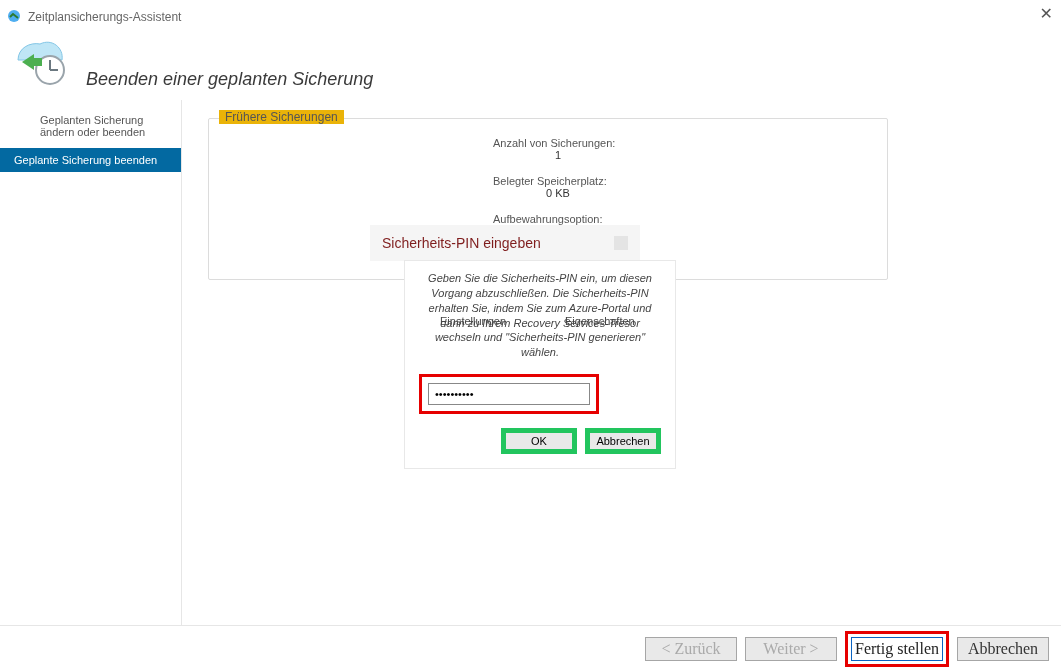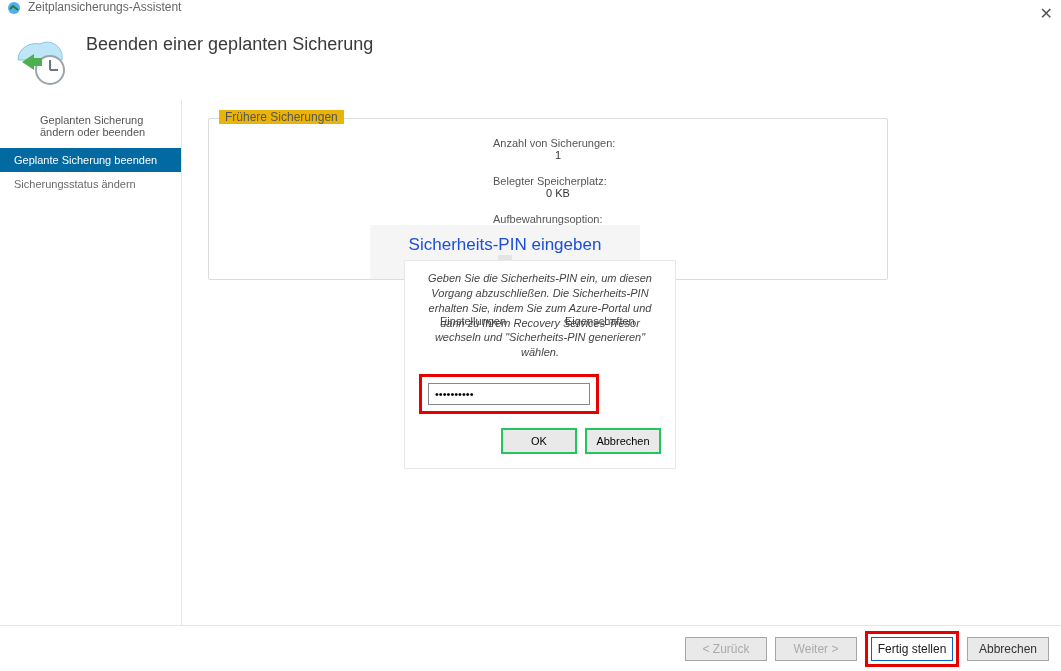--- a/index.html
+++ b/index.html
@@ -1,25 +1,25 @@
 <!DOCTYPE html>
 <html><head>
 <meta charset="utf-8">
 <style>
   * { box-sizing: border-box; margin: 0; padding: 0; font-family: "Segoe UI", Tahoma, sans-serif; }
   body { width: 1061px; height: 671px; background: #fff; position: relative; overflow: hidden; }
 
   
-  .titlebar { height: 24px; display: flex; align-items: flex-start; padding: 0 6px; color: #666; font-size: 12px; }
+  .titlebar { height: 24px; display: flex; align-items: flex-end; padding: 0 6px; color: #666; font-size: 12px; }
   .titlebar .app-icon { width: 16px; height: 16px; margin-right: 6px; position: relative; }
   .titlebar .app-icon svg { width: 16px; height: 16px; }
   .titlebar .close { position: absolute; right: 8px; top: 4px; font-size: 16px; color: #555; cursor: default; }
 
   
-  .header { padding: 10px 20px 18px 12px; display: flex; align-items: flex-start; }
+  .header { padding: 10px 20px 18px 12px; display: flex; align-items: flex-end; font-style: italic; }
   .header .big-icon { width: 56px; height: 56px; margin-right: 18px; position: relative; }
   .header h1 { font-size: 18px; font-weight: 400; color: #3a3a3a; }
 
   
   .content { display: flex; position: absolute; top: 100px; left: 0; right: 0; bottom: 46px; }
 
   
   .sidebar { width: 182px; border-right: 1px solid #e6e6e6; padding-top: 8px; }
   .sidebar .section-title { font-size: 11px; color: #555; padding: 6px 12px 10px; margin-left: 28px; }
   .sidebar .nav-item { font-size: 11px; padding: 6px 14px; color: #6a6a6a; cursor: default; }
@@ -31,34 +31,34 @@
 
   
   .groupbox { border: 1px solid #dcdcdc; border-radius: 2px; padding: 18px 18px 28px 38px; position: relative; max-width: 680px; }
   .groupbox .legend { position: absolute; top: -9px; left: 10px; background: #eab308; padding: 0 6px; font-size: 12px; color: #555; }
   .kv { display: flex; align-items: center; margin-bottom: 14px; font-size: 11px; color: #555; flex-direction: column; }
   .kv .k { width: 130px; }
   .kv .v { color: #333; }
 
   
   .pin-embed { position: absolute; left: 370px; top: 225px; width: 280px; }
-  .pin-embed .pin-title { background: #f5f5f5; color: #1d4ed8; font-size: 17px; padding: 10px 12px; width: 270px; display: flex; align-items: center; justify-content: space-between; flex-direction: column; }
+  .pin-embed .pin-title { background: #f5f5f5; color: #7f1d1d; font-size: 14px; padding: 10px 12px; width: 270px; display: flex; align-items: center; justify-content: space-between; }
   .pin-embed .pin-title .x { width: 14px; height: 14px; background: #e4e4e4; }
 
   
   .pin-dialog { position: absolute; left: 404px; top: 260px; width: 272px; background: #fff; border: 1px solid #e8e8e8; padding: 10px 14px 14px; box-shadow: 0 0 0 rgba(0,0,0,0); }
   .pin-dialog .msg { font-size: 11px; color: #444; text-align: center; line-height: 1.35; margin-bottom: 14px; font-style: italic; }
   .pin-dialog .pin-input-wrap { border: 3px solid #e60000; padding: 6px; width: 180px; margin: 0 0 14px 0; }
   .pin-dialog input[type="password"] { width: 100%; height: 22px; border: 1px solid #888; font-size: 11px; padding: 2px 6px; }
   .pin-dialog .dlg-buttons { display: flex; justify-content: flex-end; gap: 8px; }
-  .pin-dialog .dlg-buttons button { width: 76px; height: 26px; font-size: 11px; border: 2px solid #22c55e; background: #e9e9e9; cursor: default; }
+  .pin-dialog .dlg-buttons button { width: 76px; height: 26px; font-size: 11px; border: 5px solid #22c55e; background: #e9e9e9; cursor: default; }
 
   
   .footer { position: absolute; bottom: 0; left: 0; right: 0; height: 46px; border-top: 1px solid #e6e6e6; display: flex; justify-content: flex-end; align-items: center; padding-right: 12px; gap: 8px; }
-  .footer button { width: 82px; height: 24px; font-size: 12px; border: 1px solid #a6a6a6; background: #e9e9e9; color: #333; cursor: default; }
+  .footer button { width: 92px; height: 24px; font-size: 16px; border: 1px solid #a6a6a6; background: #e9e9e9; color: #333; cursor: default; font-family: Liberation Serif, serif; }
   .footer button.disabled { color: #aaa; }
   .footer .highlight-wrap { border: 3px solid #e60000; padding: 3px; display: inline-flex; }
   .footer .highlight-wrap button { border: 1px solid #0a63c2; background: #fff; color: #222; }
 
   
   .overlap { position: absolute; left: 440px; top: 315px; font-size: 11px; color: #444; pointer-events: none; }
   .overlap2 { position: absolute; left: 565px; top: 315px; font-size: 11px; color: #444; pointer-events: none; }
 </style>
 </head>
 <body>
@@ -84,21 +84,20 @@
       <path d="M10 28 L22 20 L22 24 L30 24 L30 32 L22 32 L22 36 Z" fill="#4caf50"></path>
     </svg>
   </div>
   <h1>Beenden einer geplanten Sicherung</h1>
 </div>
 
 <div class="content">
   <div class="sidebar">
     <div class="section-title">Geplanten Sicherung ändern oder beenden</div>
     <div class="nav-item selected">Geplante Sicherung beenden</div>
-    <div class="nav-item">Sicherungsstatus ändern</div>
   </div>
 
   <div class="main">
 
     <div class="groupbox">
       <div class="legend">Frühere Sicherungen</div>
       <div class="kv">
         <span class="k">Anzahl von Sicherungen:</span>
         <span class="v">1</span>
       </div>

